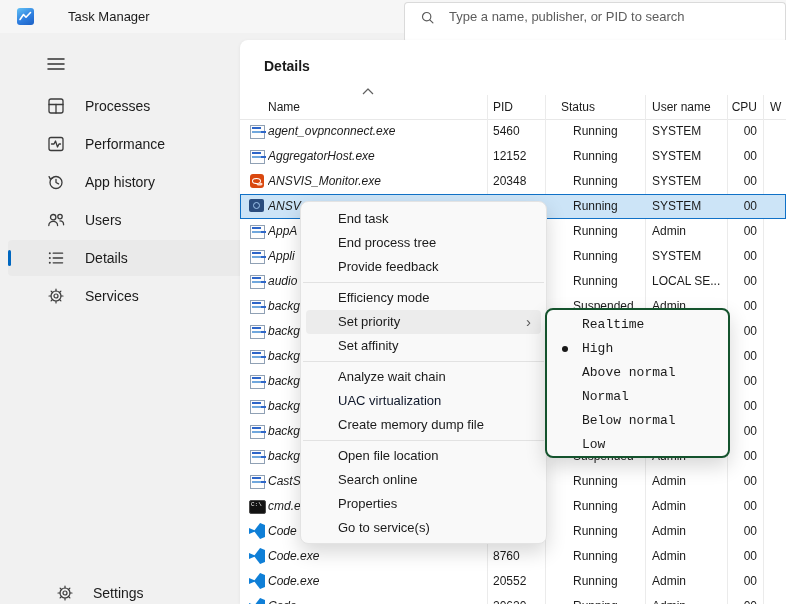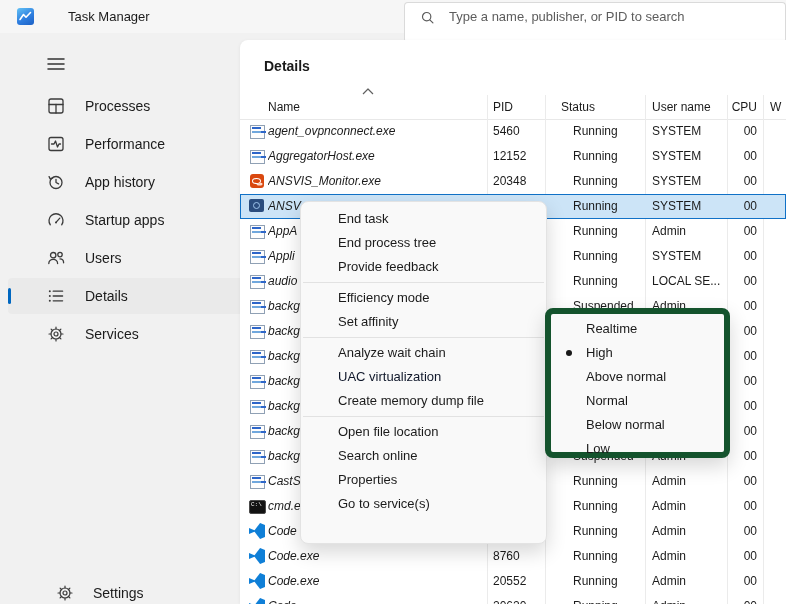--- a/index.html
+++ b/index.html
@@ -110,22 +110,23 @@
   .menu-item.disabled { color:#0f172a; }
   .mi-chev { display:none; }
   .menu-item.has-submenu .mi-chev {
     display:block; position:absolute; right:10px; top:0; line-height:23px; font-size:15px; color:#5a5a5a;
   }
   .menu-sep { height:1px; margin:3px 2px; background:#e2e2e2; }
 
   
   .sub-menu {
     position:absolute; left:545px; top:308px; width:185px; height:150px; z-index:21;
-    background:#f9f9f9; border:6px solid #14532d; border-radius:8px; padding:3px 0;
+    background:#f9f9f9; border:2px solid #14532d; border-radius:8px; padding:3px 0;
     box-shadow:0 8px 20px rgba(0,0,0,0.16);
+    font-family:Liberation Mono, monospace;
   }
   .sub-item { position:relative; height:24px; margin:0 5px; border-radius:4px; padding-left:30px;
               font-size:13px; line-height:24px; white-space:nowrap; }
   .radio-bullet { display:none; }
   .sub-item.selected .radio-bullet {
     display:block; position:absolute; left:10px; top:9px; width:6px; height:6px; border-radius:50%; background:#191919;
   }
 </style>
 </head>
 <body>
@@ -241,29 +242,20 @@
     <div class="nav-item">
 
       <span class="nav-icon">
         <svg viewBox="0 0 20 20" width="20" height="20">
           <use href="#sym-app-history"></use>
         </svg>
       </span>
       <span class="nav-label">App history</span>
     </div>
 
-    <div class="nav-item">
-
-      <span class="nav-icon">
-        <svg viewBox="0 0 20 20" width="20" height="20">
-          <use href="#sym-startup-apps"></use>
-        </svg>
-      </span>
-      <span class="nav-label">Startup apps</span>
-    </div>
 
     <div class="nav-item">
 
       <span class="nav-icon">
         <svg viewBox="0 0 20 20" width="20" height="20">
           <use href="#sym-users"></use>
         </svg>
       </span>
       <span class="nav-label">Users</span>
     </div>
@@ -521,20 +513,24 @@
       
     </div>
 
     <div class="menu-sep"></div>
 
     <div class="menu-item">
       <span class="mi-label">Efficiency mode</span>
       
     </div>
 
+    <div class="menu-item highlighted has-submenu">
+      <span class="mi-label">Set priority</span>
+      <span class="mi-chev">›</span>
+    </div>
 
     <div class="menu-item">
       <span class="mi-label">Set affinity</span>
       
     </div>
 
     <div class="menu-sep"></div>
 
     <div class="menu-item">
       <span class="mi-label">Analyze wait chain</span>

